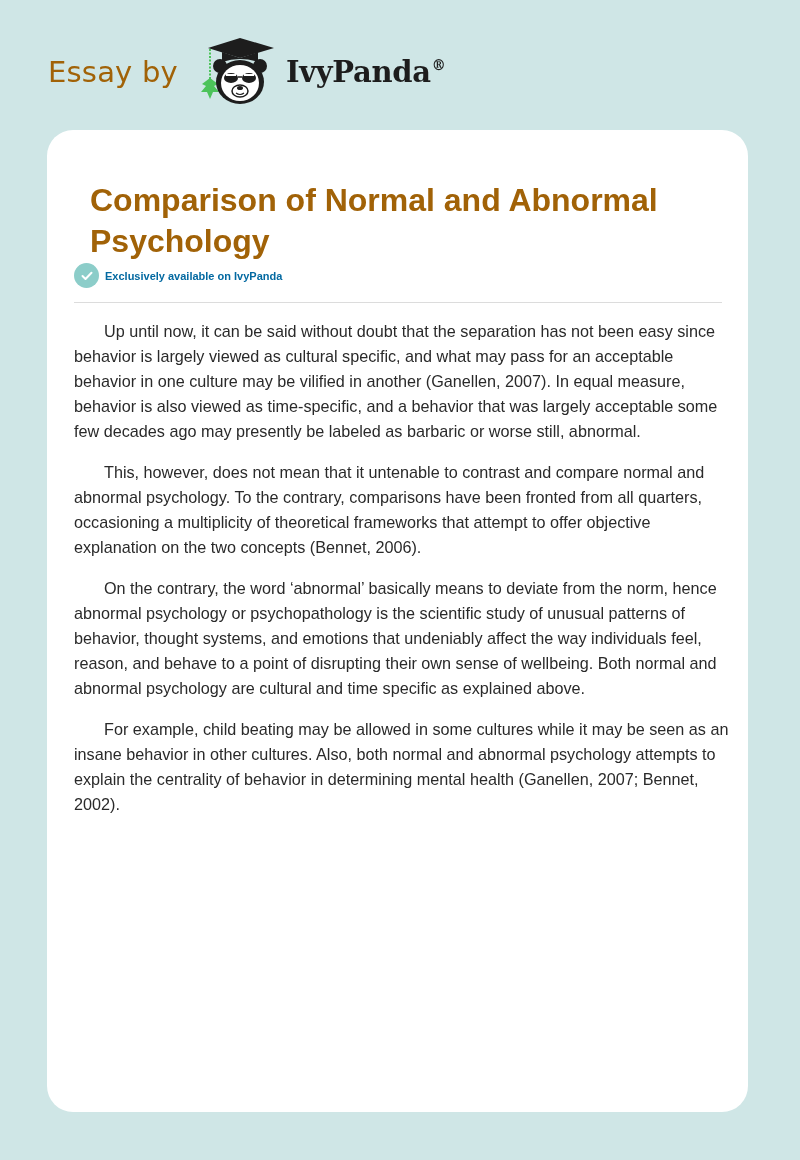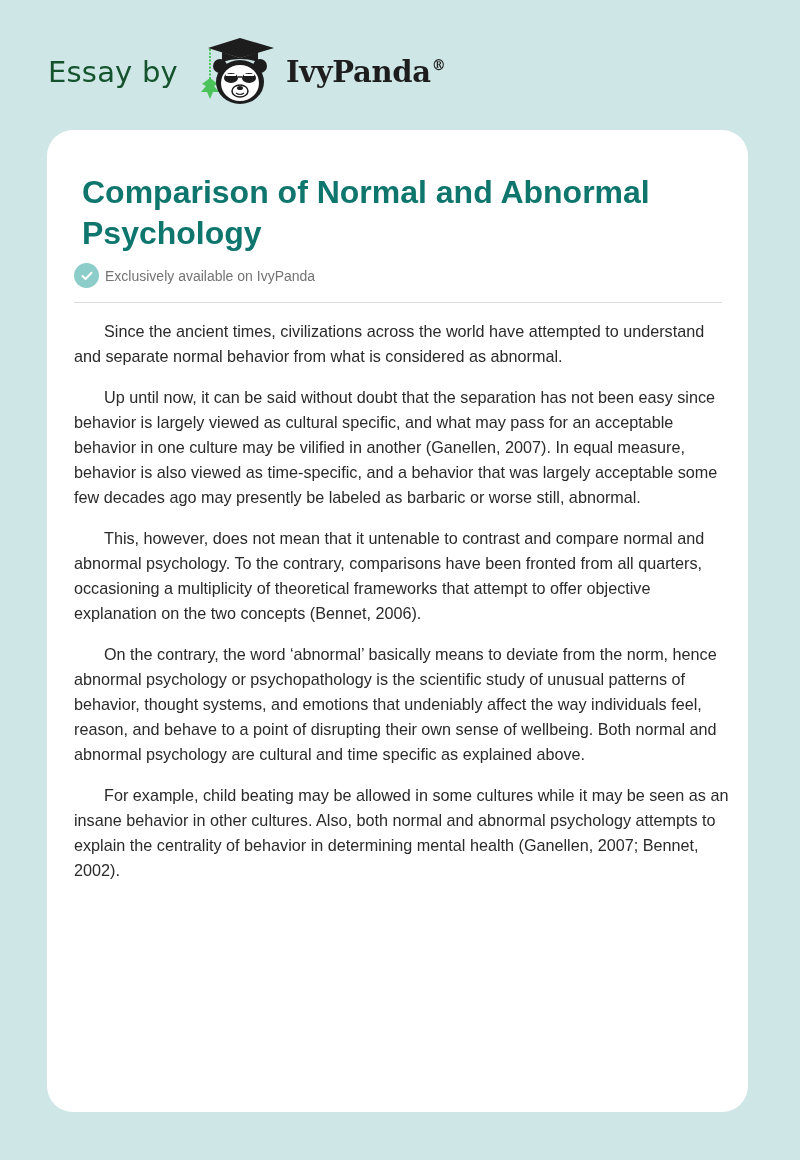--- a/index.html
+++ b/index.html
@@ -10,58 +10,58 @@
     position: relative;
     overflow: hidden;
   }
   .header {
     position: absolute; left: 48px; top: 36px;
     display: flex; align-items: center;
     height: 72px;
   }
   .essay-by {
     font-family: "DejaVu Sans", sans-serif;
-    font-size: 29px; color: #14532d;
+    font-size: 29px; color: #a16207;
     letter-spacing: 0.2px;
     margin-right: 18px;
   }
   .logo-icon { width: 84px; height: 72px; margin-right: 6px; }
   .brand {
     font-family: "DejaVu Serif", serif;
     font-weight: bold;
     font-size: 29px; color: #1d1d1d;
     letter-spacing: -0.3px;
     text-align: center;
   }
   .brand sup { font-size: 14px; vertical-align: top; position: relative; top: 2px; margin-left: 1px; }
   .card {
     position: absolute; left: 47px; top: 130px;
     width: 701px; height: 982px;
     background: #ffffff;
     border-radius: 26px;
   }
   .title {
     position: absolute; left: 27px; top: 34px; width: 640px;
-    margin: 8px;
+    margin: 16px;
     font-family: "Liberation Sans", sans-serif;
     font-weight: bold;
     font-size: 32px; line-height: 41px;
-    color: #0f766e;
+    color: #a16207;
   }
   .exclusive {
     position: absolute; left: 27px; top: 133px;
     display: flex; align-items: center;
   }
   .check {
     width: 25px; height: 25px; border-radius: 50%;
     background: #8ccdc9; margin-right: 6px;
     display: flex; align-items: center; justify-content: center;
   }
   .exclusive-text {
-    font-size: 14px; font-weight: normal; color: #737373;
+    font-size: 11px; font-weight: bold; color: #0369a1;
   }
   .divider {
     position: absolute; left: 27px; top: 172px; width: 648px;
     height: 0; border-top: 1.5px solid #dcdcdc;
   }
   .body-text {
     position: absolute; left: 27px; top: 189px; width: 655px;
   }
   .body-text p {
     margin: 0 0 16px 0;
@@ -111,19 +111,18 @@
       <svg width="12" height="10" viewBox="0 0 12 10">
           <path d="M1.5,5 L4.5,8 L10.5,1.8" stroke="#ffffff" stroke-width="2" fill="none" stroke-linecap="round" stroke-linejoin="round"></path>
         </svg>
     </span>
     <span class="exclusive-text">Exclusively available on IvyPanda</span>
   </div>
 
   <div class="divider"></div>
 
   <div class="body-text">
-    <p>Since the ancient times, civilizations across the world have attempted to understand and separate normal behavior from what is considered as abnormal.</p>
     <p>Up until now, it can be said without doubt that the separation has not been easy since behavior is largely viewed as cultural specific, and what may pass for an acceptable behavior in one culture may be vilified in another (Ganellen, 2007). In equal measure, behavior is also viewed as time-specific, and a behavior that was largely acceptable some few decades ago may presently be labeled as barbaric or worse still, abnormal.</p>
     <p>This, however, does not mean that it untenable to contrast and compare normal and abnormal psychology. To the contrary, comparisons have been fronted from all quarters, occasioning a multiplicity of theoretical frameworks that attempt to offer objective explanation on the two concepts (Bennet, 2006).</p>
     <p>On the contrary, the word ‘abnormal’ basically means to deviate from the norm, hence abnormal psychology or psychopathology is the scientific study of unusual patterns of behavior, thought systems, and emotions that undeniably affect the way individuals feel, reason, and behave to a point of disrupting their own sense of wellbeing. Both normal and abnormal psychology are cultural and time specific as explained above.</p>
     <p>For example, child beating may be allowed in some cultures while it may be seen as an insane behavior in other cultures. Also, both normal and abnormal psychology attempts to explain the centrality of behavior in determining mental health (Ganellen, 2007; Bennet, 2002).</p>
   </div>
 </div>
 
 </body></html>

